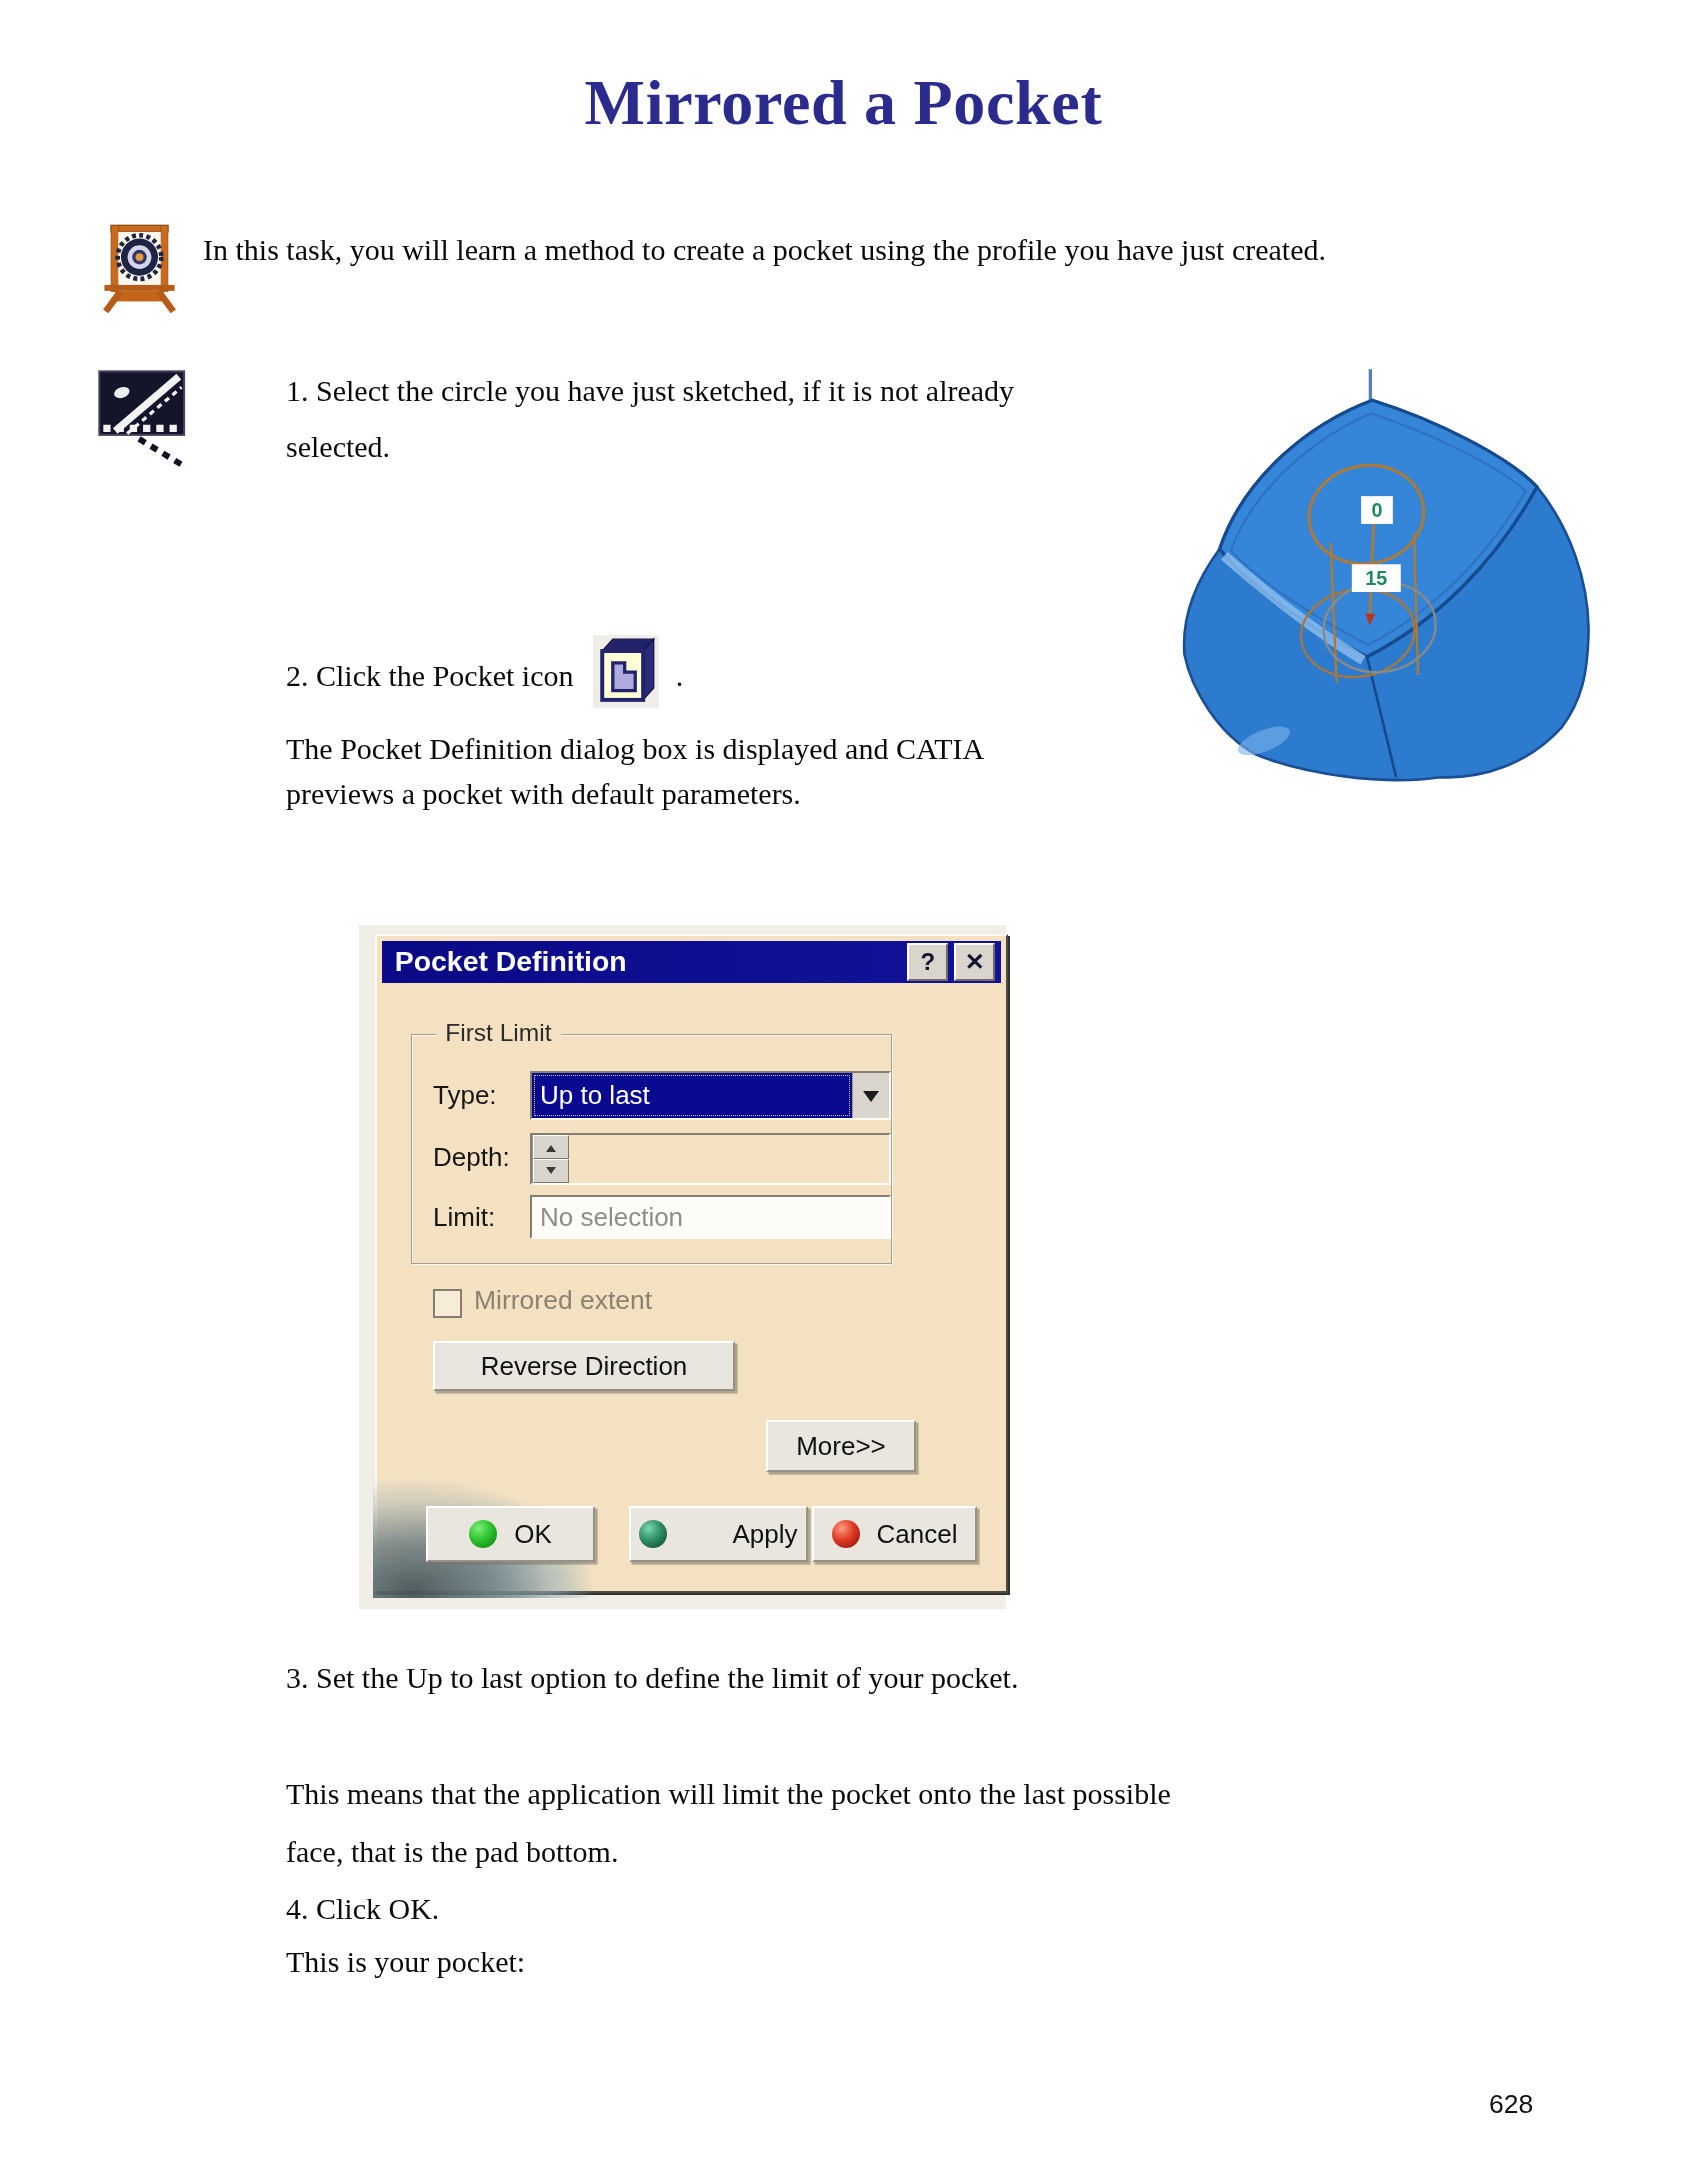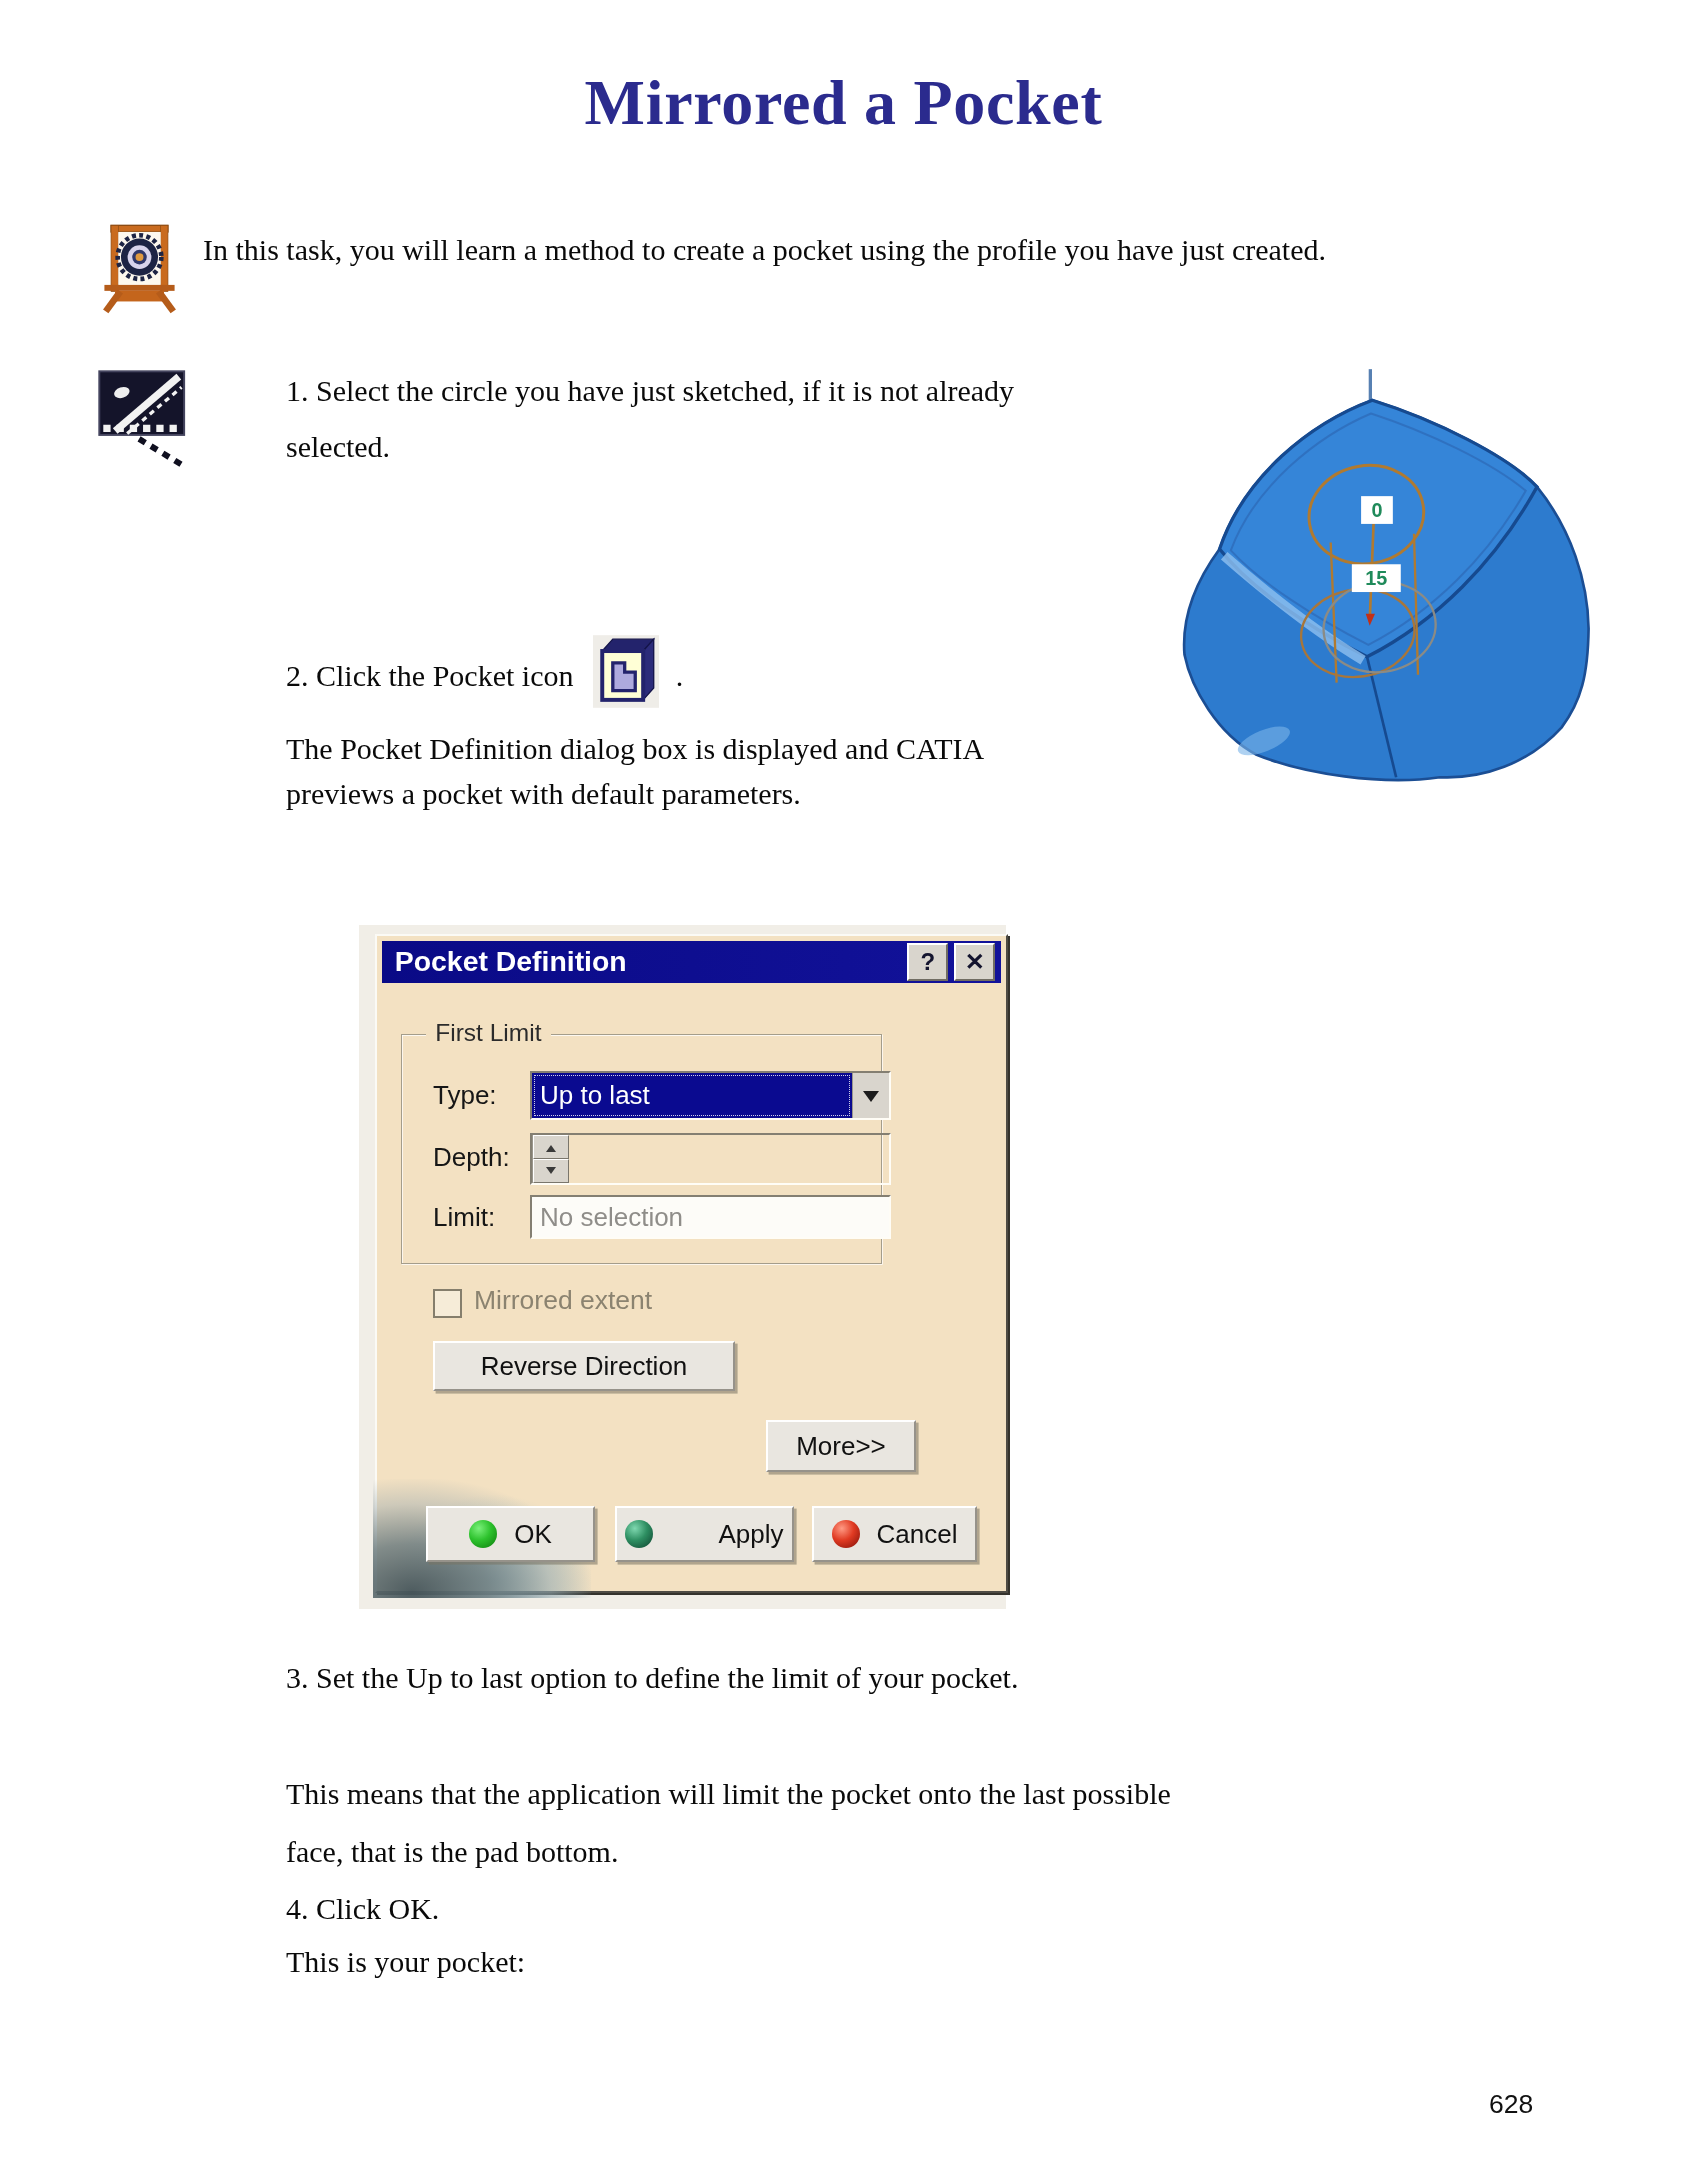--- a/index.html
+++ b/index.html
@@ -32,21 +32,21 @@
         background:
           radial-gradient(ellipse at 18% 95%, rgba(70,85,90,.95) 0%, rgba(110,125,128,.85) 30%, rgba(160,172,175,.45) 55%, rgba(160,172,175,0) 72%),
           radial-gradient(ellipse at 55% 85%, rgba(95,160,190,.55) 0%, rgba(95,160,190,0) 60%);}
   .titlebar{position:absolute;left:4.6px;right:4.6px;top:4.6px;height:42px;z-index:2;
             background:linear-gradient(90deg,#0a0a86,#12129a);display:flex;align-items:center;}
   .titlebar-text{color:#ffffff;font-size:28.4px;font-weight:bold;padding-left:13.2px;flex:1;}
   .tb-btn{width:37px;height:34px;margin-right:6px;background:#d9d5cd;
           border:2px solid;border-color:#ffffff #716d63 #716d63 #ffffff;
           display:flex;align-items:center;justify-content:center;
           font-size:24px;font-weight:bold;color:#14142e;}
-  .groupbox{position:absolute;left:24px;top:98px;width:479px;height:228px;z-index:1;
+  .groupbox{position:absolute;left:34px;top:98px;width:479px;height:228px;z-index:1;
             border:1.3px solid #a49d8b;box-shadow:0.7px 0.7px 0 #fff, inset 0.7px 0.7px 0 #fff;}
   .legend{position:absolute;left:24px;top:-16px;background:#f3e1c2;padding:0 9.3px;
           font-size:24.5px;color:#2b2b2b;}
   .row-label{position:absolute;left:56px;font-size:26px;color:#161616;z-index:2;}
   .sunken{position:absolute;left:153px;width:357px;z-index:2;border:2px solid;
           border-color:#847f72 #fffdf6 #fffdf6 #847f72;display:flex;}
   .combo-inner{flex:1;background:#0a0a90;color:#ffffff;font-size:26px;display:flex;
                align-items:center;padding-left:8px;outline:1.3px dotted #cfcfe8;outline-offset:-3.3px;}
   .combo-btn{width:36px;background:#d9d5cd;border-left:1.3px solid #9a968c;
              display:flex;align-items:center;justify-content:center;}
@@ -199,21 +199,21 @@
     <div class="checkbox-label">Mirrored extent</div>
 
     <div class="push-btn" style="left:56px;top:405px;width:298px;height:46px;">Reverse Direction</div>
 
     <div class="push-btn" style="left:389px;top:484px;width:146px;height:48px;">More&gt;&gt;</div>
 
     <div class="push-btn" style="left:49px;top:570px;width:165px;height:52px;z-index:2;">
       <span class="orb orb-ok"></span>
       <span>OK</span>
     </div>
-    <div class="push-btn" style="left:238px;top:570px;width:175px;height:52px;gap:48px;">
+    <div class="push-btn" style="left:252px;top:570px;width:175px;height:52px;gap:48px;">
       <span class="orb orb-apply"></span>
       <span>Apply</span>
     </div>
     <div class="push-btn" style="left:435px;top:570px;width:161px;height:52px;">
       <span class="orb orb-cancel"></span>
       <span>Cancel</span>
     </div>
   </div>
 </div>
 

